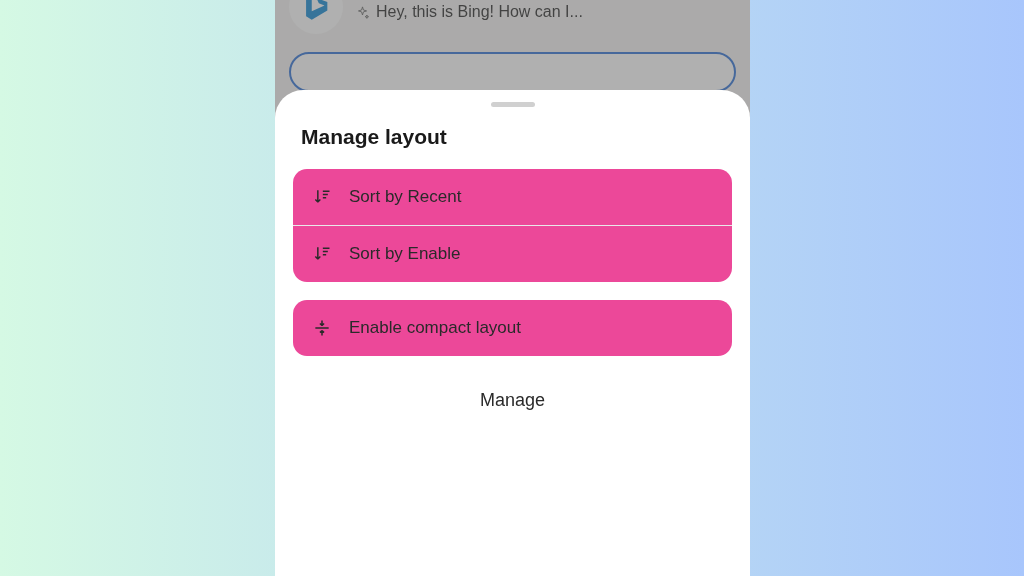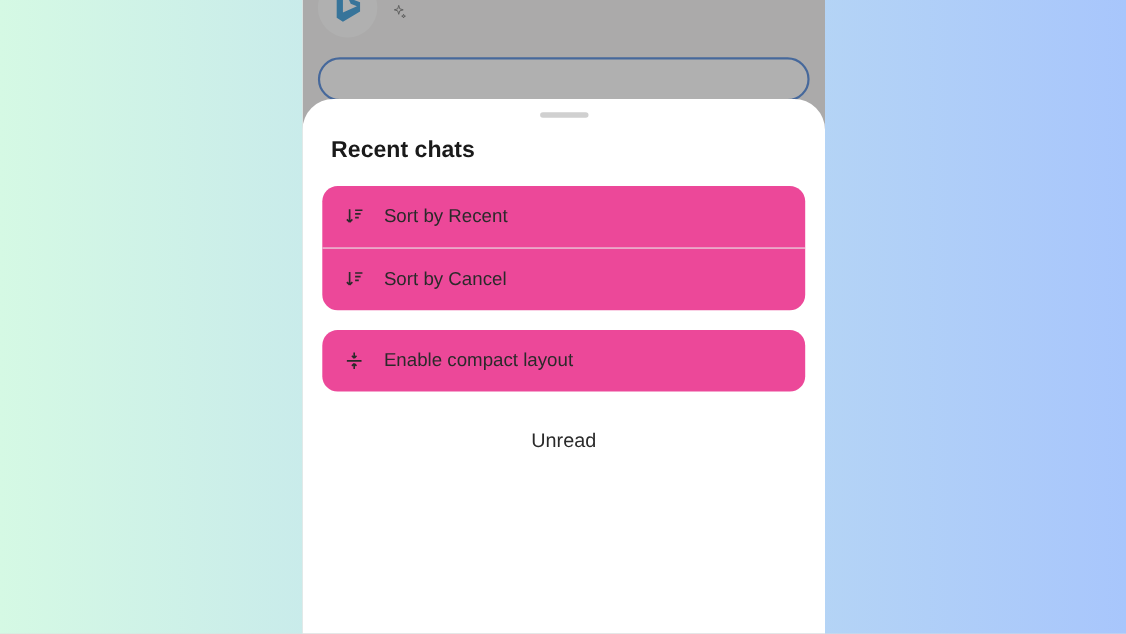--- a/index.html
+++ b/index.html
@@ -140,57 +140,58 @@
           <div class="chat-name-wrap">
             <span class="chat-name">Bing</span>
 
           </div>
 
         </div>
         <div class="chat-msg">
           <svg class="sparkle" viewBox="0 0 24 24">
             <path d="M12 3l1.5 5 5 1.5-5 1.5L12 16l-1.5-5-5-1.5 5-1.5z M19 16l.7 2 2 .7-2 .7-.7 2-.7-2-2-.7 2-.7z"></path>
           </svg>
+          <span>Hey, this is Bing! How can I...</span>
         </div>
       </div>
     </div>
     <div class="compose-stub"></div>
   </div>
 
   <div class="dim-overlay"></div>
 
   <div class="bottom-sheet">
     <div class="grab"></div>
-    <div class="sheet-title">Recent chats</div>
+    <div class="sheet-title">Manage layout</div>
 
     <div class="group">
       <div class="option">
         <span class="opt-icon">
           <svg viewBox="0 0 24 24">
               <path d="M7 4v14m0 0l-3-3m3 3l3-3 M13 5h8 M13 9h6 M13 13h4"></path>
             </svg>
         </span>
         <span>Sort by Recent</span>
       </div>
       <div class="option">
         <span class="opt-icon">
           <svg viewBox="0 0 24 24">
               <path d="M7 4v14m0 0l-3-3m3 3l3-3 M13 5h8 M13 9h6 M13 13h4"></path>
             </svg>
         </span>
-        <span>Sort by Cancel</span>
+        <span>Sort by Enable</span>
       </div>
     </div>
 
     <div class="group">
       <div class="option">
         <span class="opt-icon">
           <svg viewBox="0 0 24 24">
               <path d="M12 3v6m0 0l-2.5-2.5M12 9l2.5-2.5 M12 21v-6m0 0l-2.5 2.5M12 15l2.5 2.5 M4 12h16"></path>
             </svg>
         </span>
         <span>Enable compact layout</span>
       </div>
     </div>
 
-    <div class="cancel">Unread</div>
+    <div class="cancel">Manage</div>
   </div>
 </div>
 
 </body></html>

